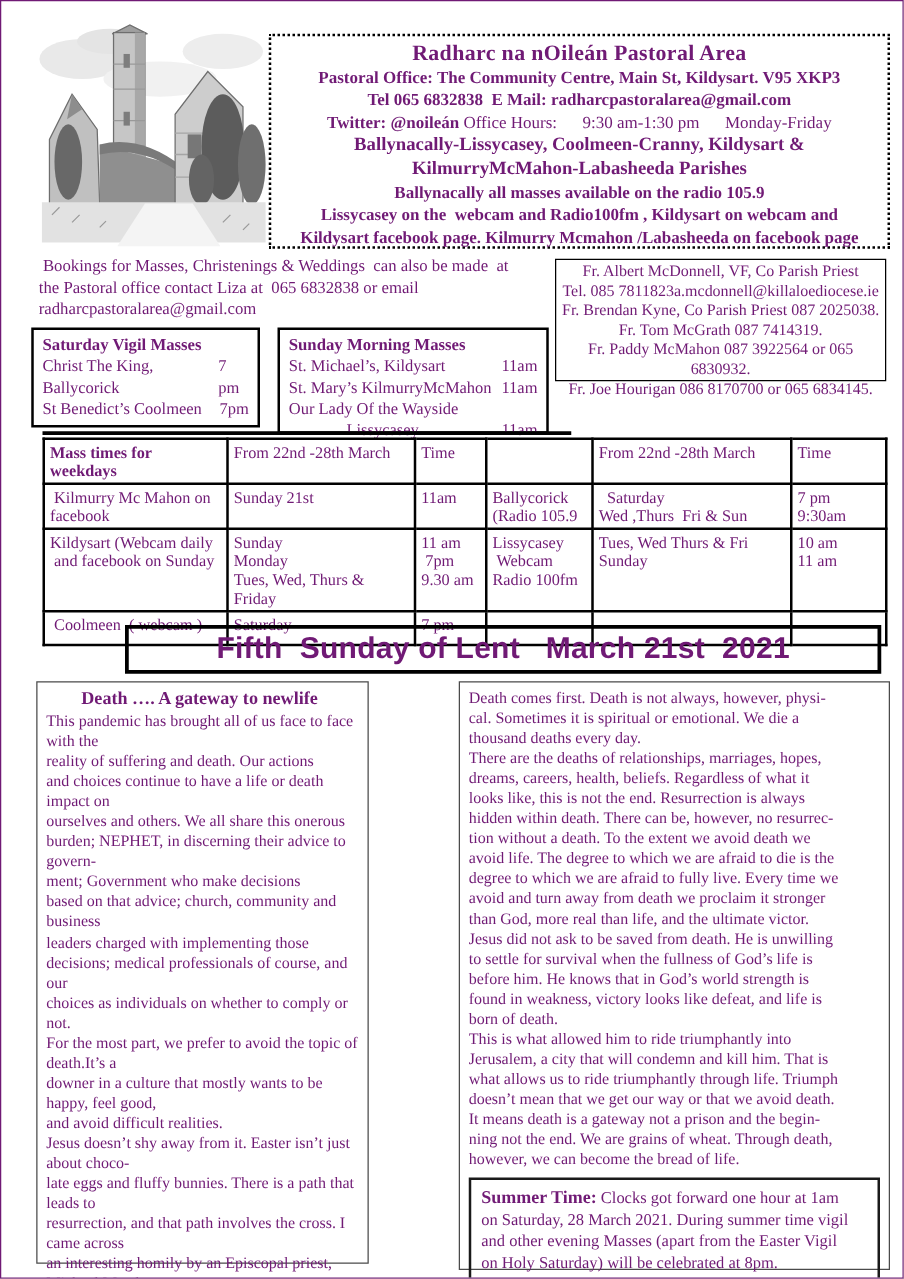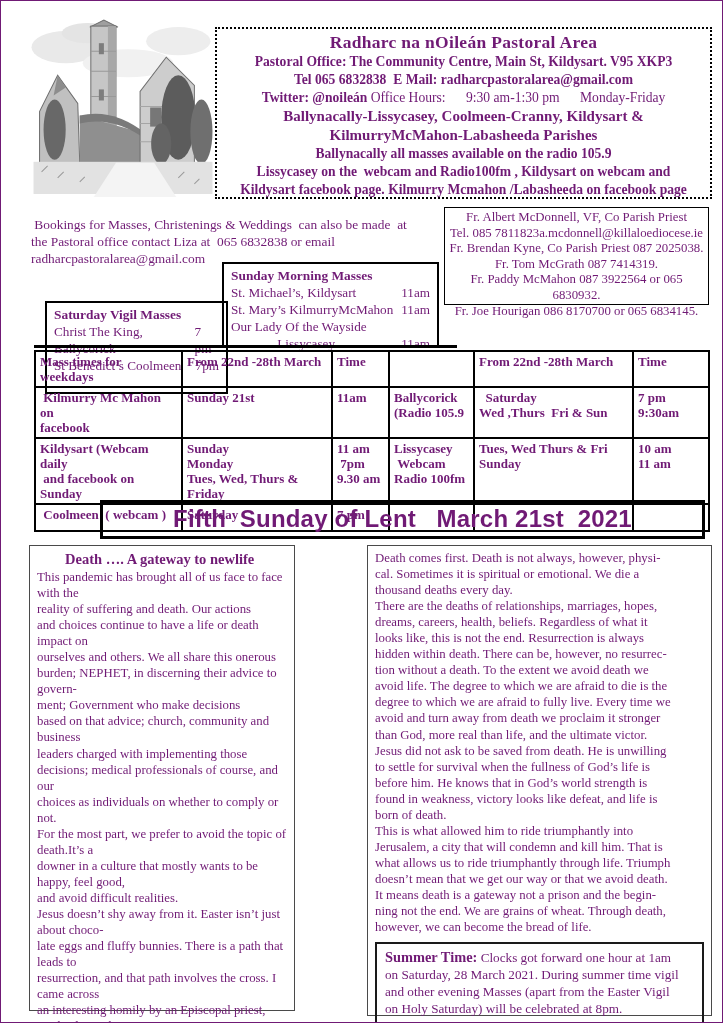--- a/index.html
+++ b/index.html
@@ -3,21 +3,21 @@
 <meta charset="utf-8">
 <style>
   html,body{margin:0;padding:0;background:#888;}
   .page{
     position:relative;width:723px;height:1023px;margin:0 auto;
     background:#ffffff;color:#701a75;overflow:hidden;
     font-family:"Liberation Serif", serif;
     border:1px solid #701a75;box-sizing:border-box;
   }
   .abs{position:absolute;box-sizing:border-box;}
-  .prewrap{white-space:pre-wrap;margin-top:12px;}
+  .prewrap{white-space:pre-wrap;}
 
   
   .ruins{left:26px;top:10px;width:192px;height:188px;}
   .hdr-box{
     left:214px;top:26px;width:497px;height:172px;
     border:2px dotted #000;text-align:center;padding-top:3px;
   }
   .hdr-title{font-size:17.5px;font-weight:bold;line-height:21px;letter-spacing:.3px;}
   .hdr-line{font-size:13.6px;font-weight:bold;line-height:18px;white-space:pre-wrap;}
   .hdr-mixed{font-size:13.6px;line-height:18px;white-space:pre-wrap;}
@@ -27,33 +27,33 @@
   
   .bookings{left:30px;top:203px;width:406px;font-size:13.4px;line-height:17px;}
   .priests{
     left:443px;top:206px;width:265px;height:98px;
     border:1px solid #000;text-align:center;
     font-size:12.8px;line-height:15.6px;padding:2px 4px;
   }
 
   
   .massbox{border:2px solid #000;padding:3px 7px;font-size:13.2px;line-height:17px;}
-  .satbox{left:44px;top:261px;width:183px;height:93px;margin-top:39px;}
+  .satbox{left:24px;top:261px;width:183px;height:80px;}
   .sunbox{left:221px;top:261px;width:217px;height:85px;}
   .massbox .ttl{font-weight:bold;font-size:13.4px;}
   .mass-row{display:flex;justify-content:space-between;align-items:flex-end;}
   .mass-row .nm{white-space:pre-wrap;}
 
   .thickline{left:33px;top:344px;width:423px;height:3px;background:#000;}
 
   
   .wtable{left:33px;top:349px;width:674px;border-collapse:collapse;table-layout:fixed;
           font-size:13px;line-height:15px;}
   .wtable td,.wtable th{border:2px solid #000;vertical-align:top;text-align:left;
-          padding:2px 4px;white-space:pre-wrap;font-weight:bold;overflow:hidden;}
+          padding:2px 4px;white-space:pre-wrap;font-weight:normal;overflow:hidden;}
   .wtable th.first{font-weight:bold;}
   .wtable tr.hdr{height:30px;} .wtable tr.r1{height:30px;}
   .wtable tr.r2{height:47px;} .wtable tr.r3{height:27px;}
 
   
   .banner{
     left:99px;top:499px;width:605px;height:39px;border:3px solid #000;
     font-family:"Liberation Sans", sans-serif;font-weight:bold;font-size:24px;
     text-align:center;line-height:32px;white-space:pre;letter-spacing:.2px;
   }

